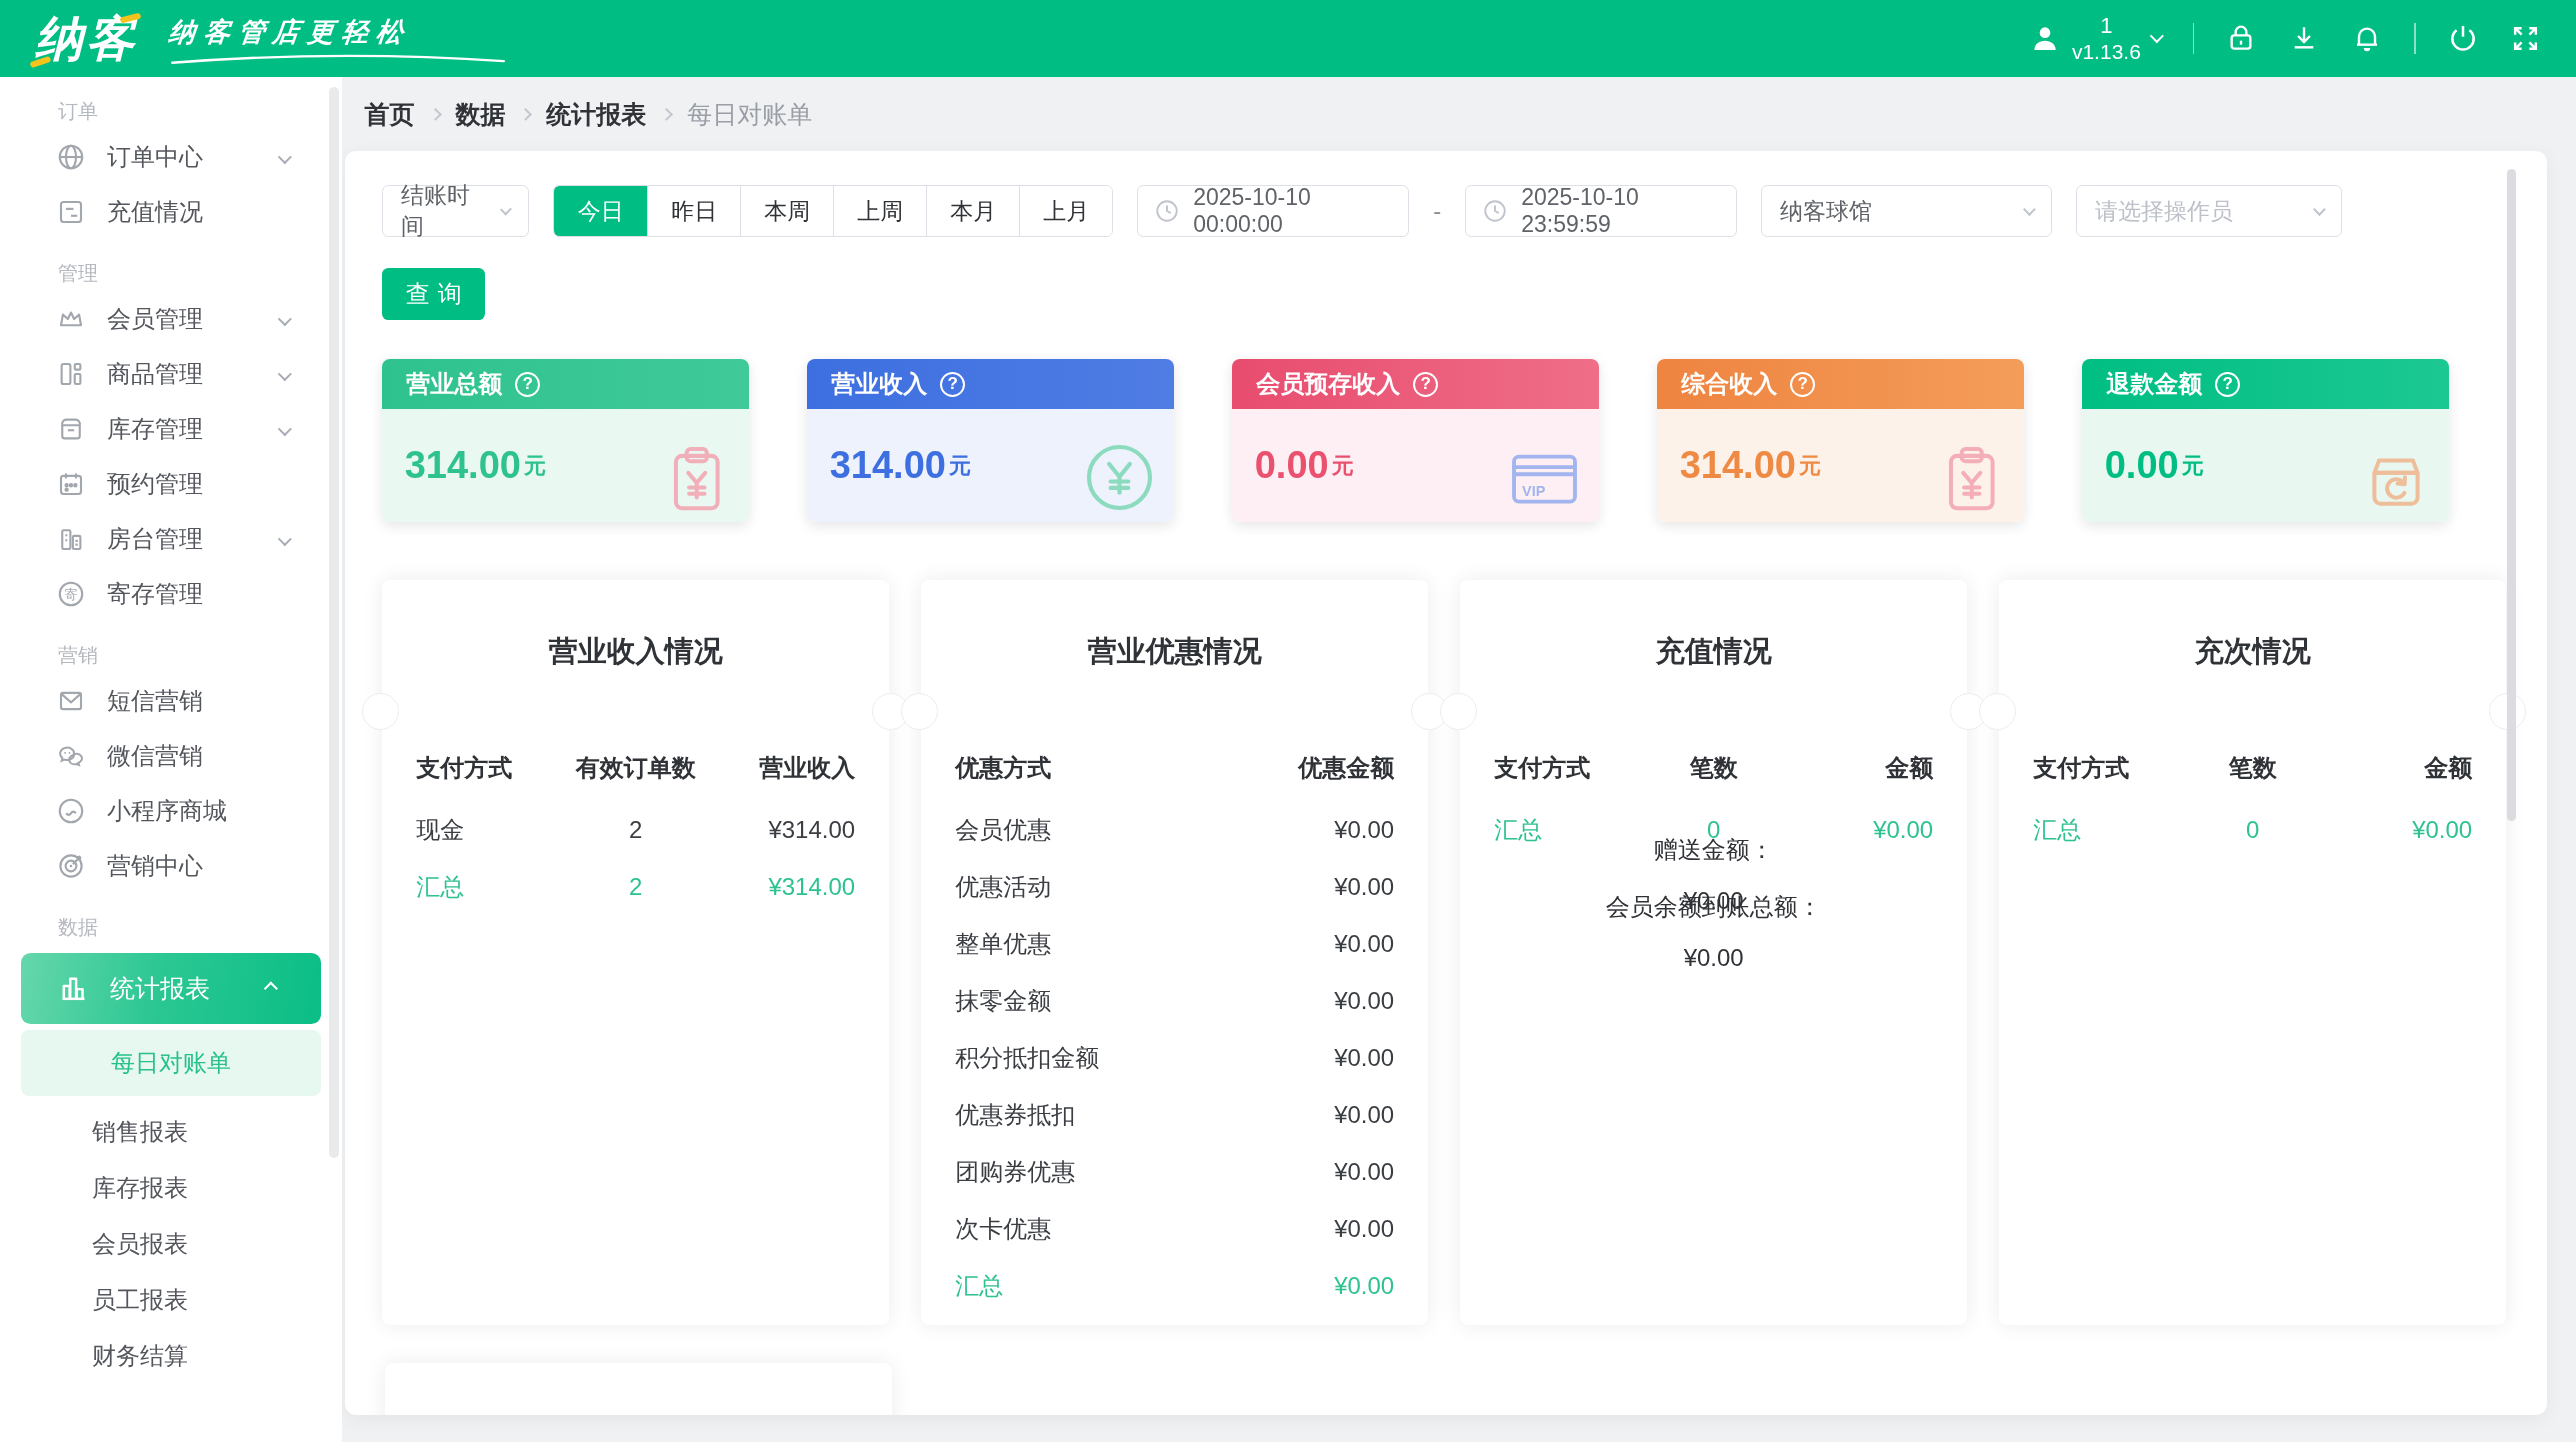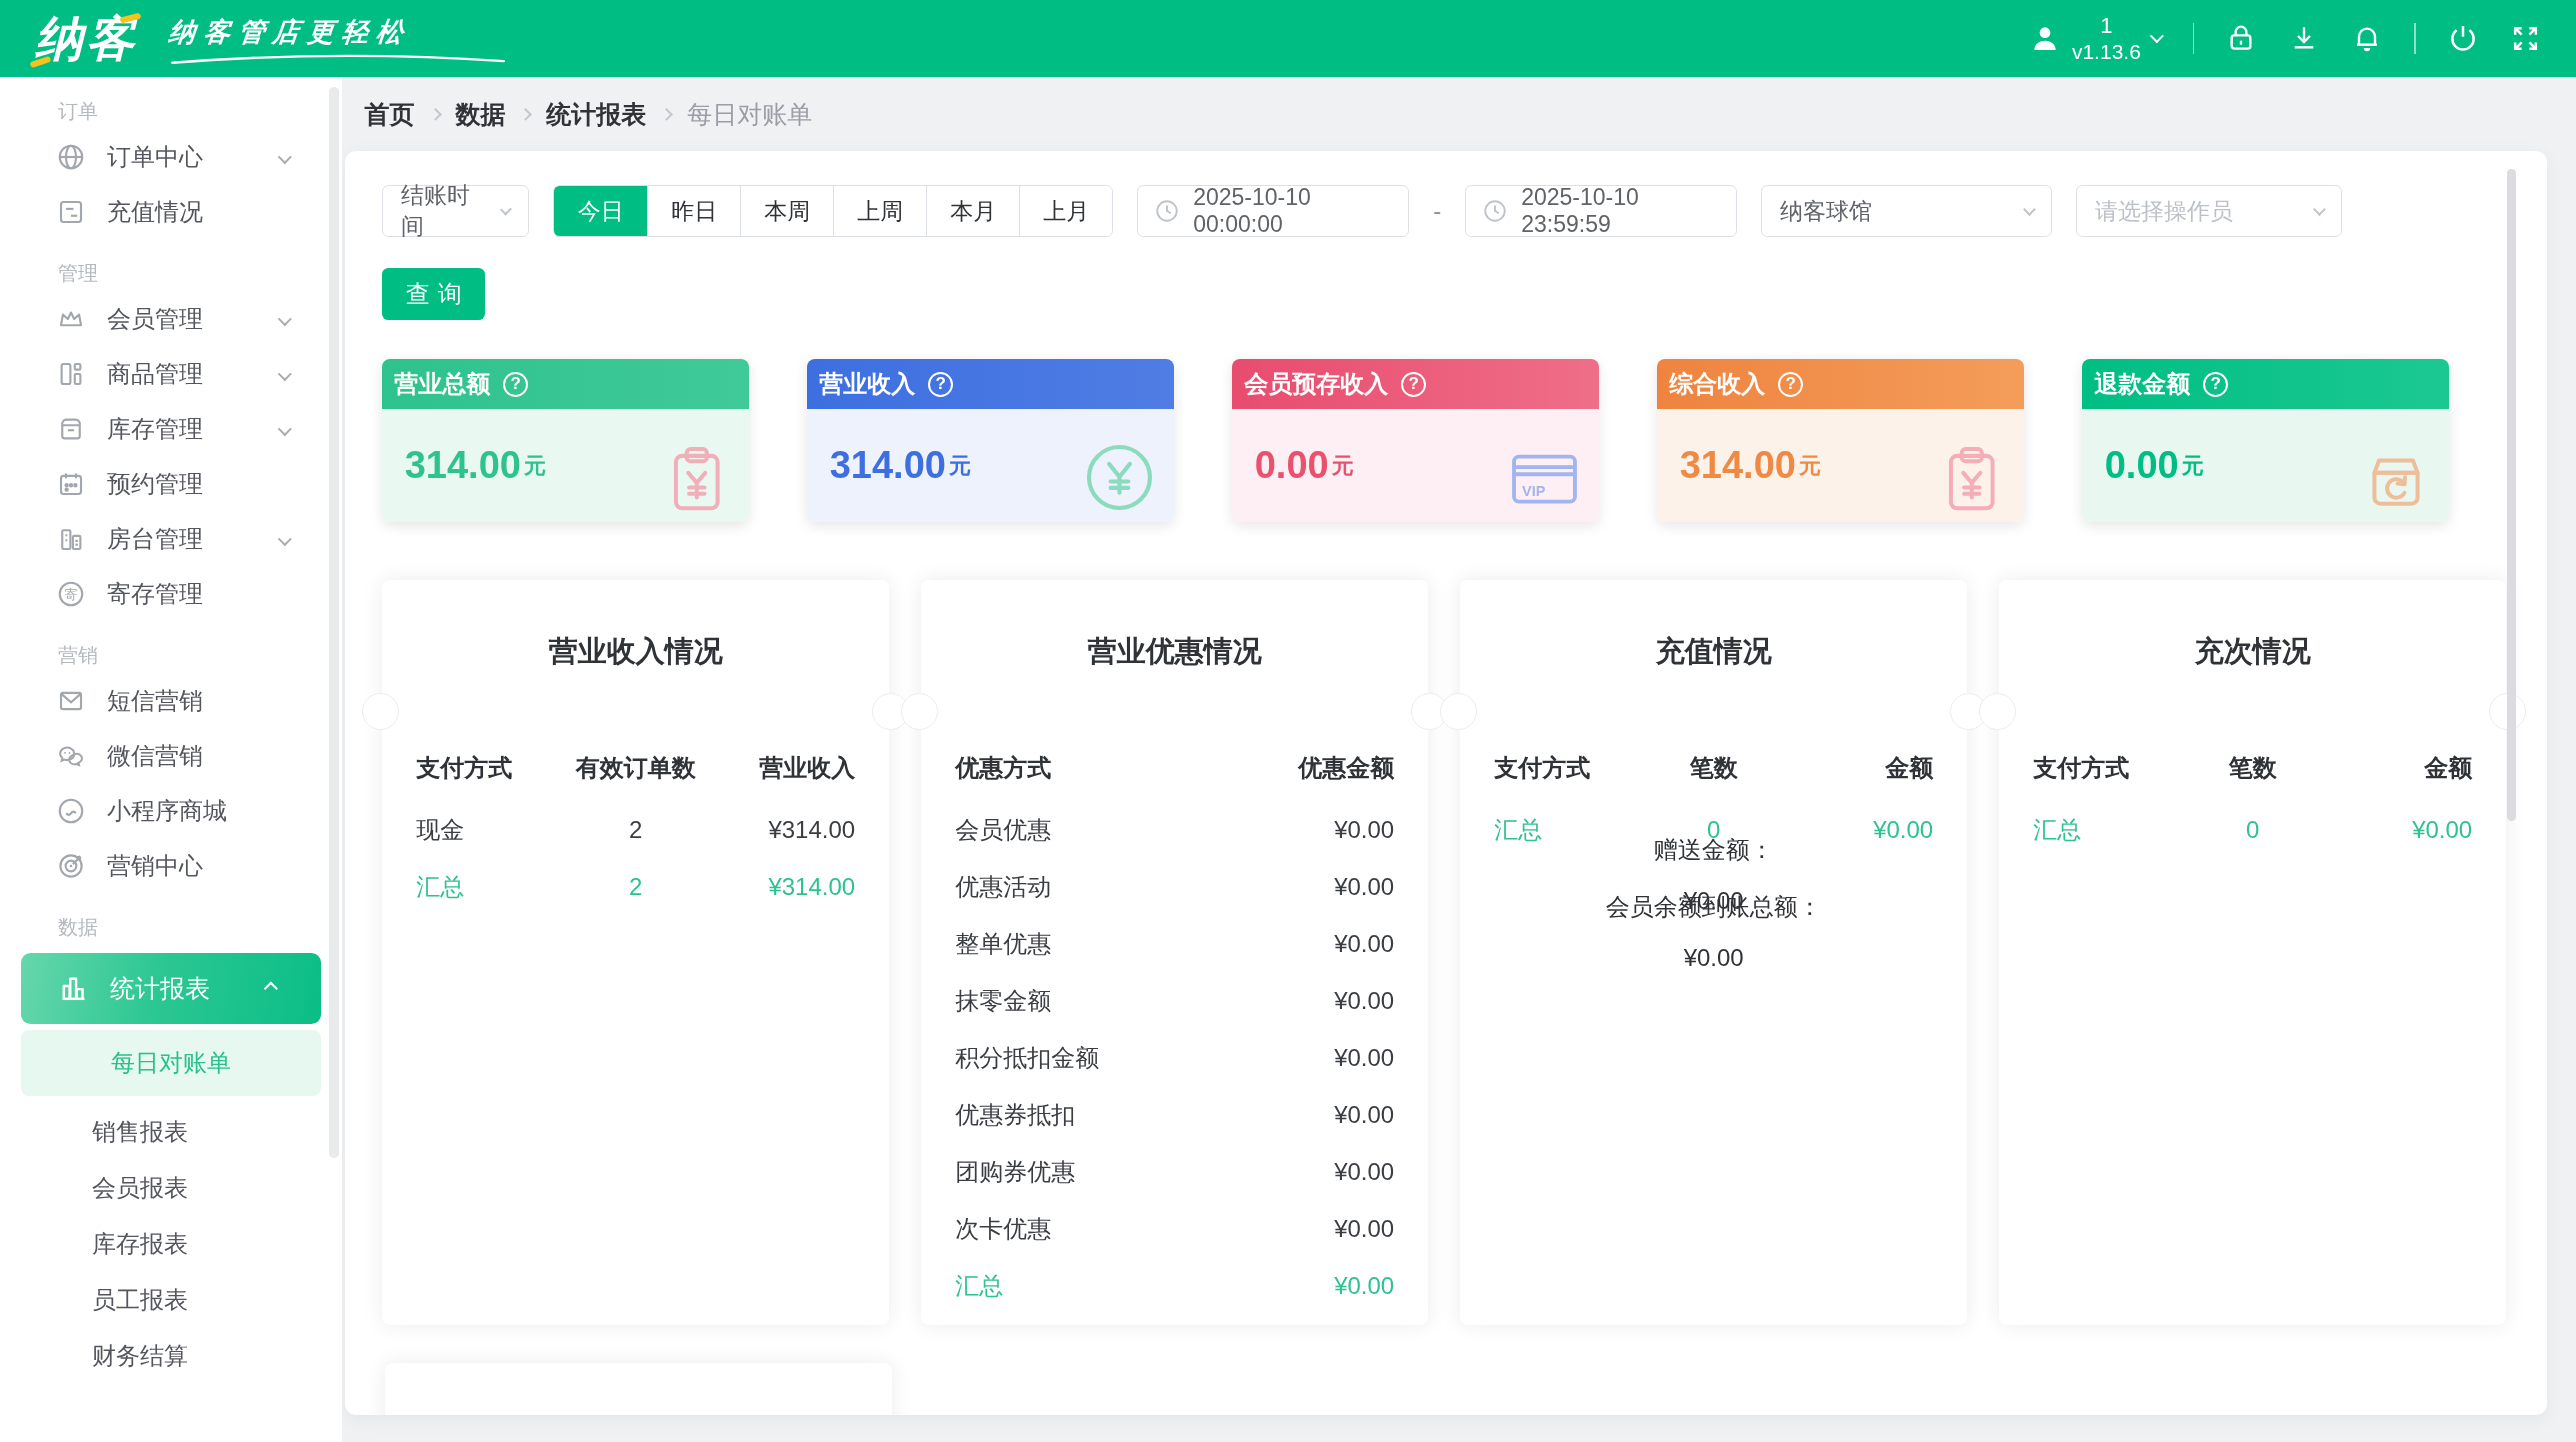--- a/index.html
+++ b/index.html
@@ -91,21 +91,21 @@
 
   .query-btn { margin:31px 0 0 37px; width:103px; height:52px; background:#00be83;
     border:none; border-radius:6.4px; color:#fff; font-size:24px; letter-spacing:8px;
     display:flex; align-items:center; justify-content:center; cursor:pointer;
     padding-left:8px; }
 
   
   .stats-row { display:flex; gap:58px; margin:39px 37px 0 37px; }
   .stat-card { width:367px; border-radius:8px; overflow:hidden;
     box-shadow:0 3.2px 13px rgba(0,0,0,.10); }
-  .stat-head { height:50px; display:flex; align-items:center; gap:13px; padding-left:12px;
+  .stat-head { height:50px; display:flex; align-items:center; gap:13px; padding-left:24px;
     color:#fff; font-size:24px; font-weight:bold;text-align:center; }
   .help-badge { width:25px; height:25px; border-radius:50%; border:2px solid #fff;
     display:flex; align-items:center; justify-content:center; font-size:17px;
     font-weight:bold; cursor:pointer; flex:0 0 auto; }
   .stat-body { height:113px; position:relative; display:flex; align-items:center;
     padding-left:22.5px; }
   .stat-value { font-size:38px; font-weight:bold; }
   .stat-unit { font-size:22px; font-weight:bold; margin-left:3.2px; }
   .stat-ico { position:absolute; right:16px; bottom:6.4px; opacity:.85; }
   .t-green  .stat-head { background:linear-gradient(90deg,#2ec28e,#40ca99); }
@@ -338,22 +338,22 @@
         <path d="M9.5 20 V4.5 h4.5 V20"></path>
         <path d="M14.5 20 v-7.5 h4.5 V20"></path>
         <line x1="3.5" y1="20" x2="20.5" y2="20"></line>
       </svg>
     <span>统计报表</span>
     <span class="chev up"></span>
   </div>
 
   <div class="sub-item active-sub">每日对账单</div>
   <div class="sub-item">销售报表</div>
+  <div class="sub-item">库存报表</div>
   <div class="sub-item">会员报表</div>
-  <div class="sub-item">库存报表</div>
   <div class="sub-item">员工报表</div>
   <div class="sub-item">财务结算</div>
 
   <div class="side-item">
     
     
     
   </div>
 
   <div class="side-scrollbar"></div>

